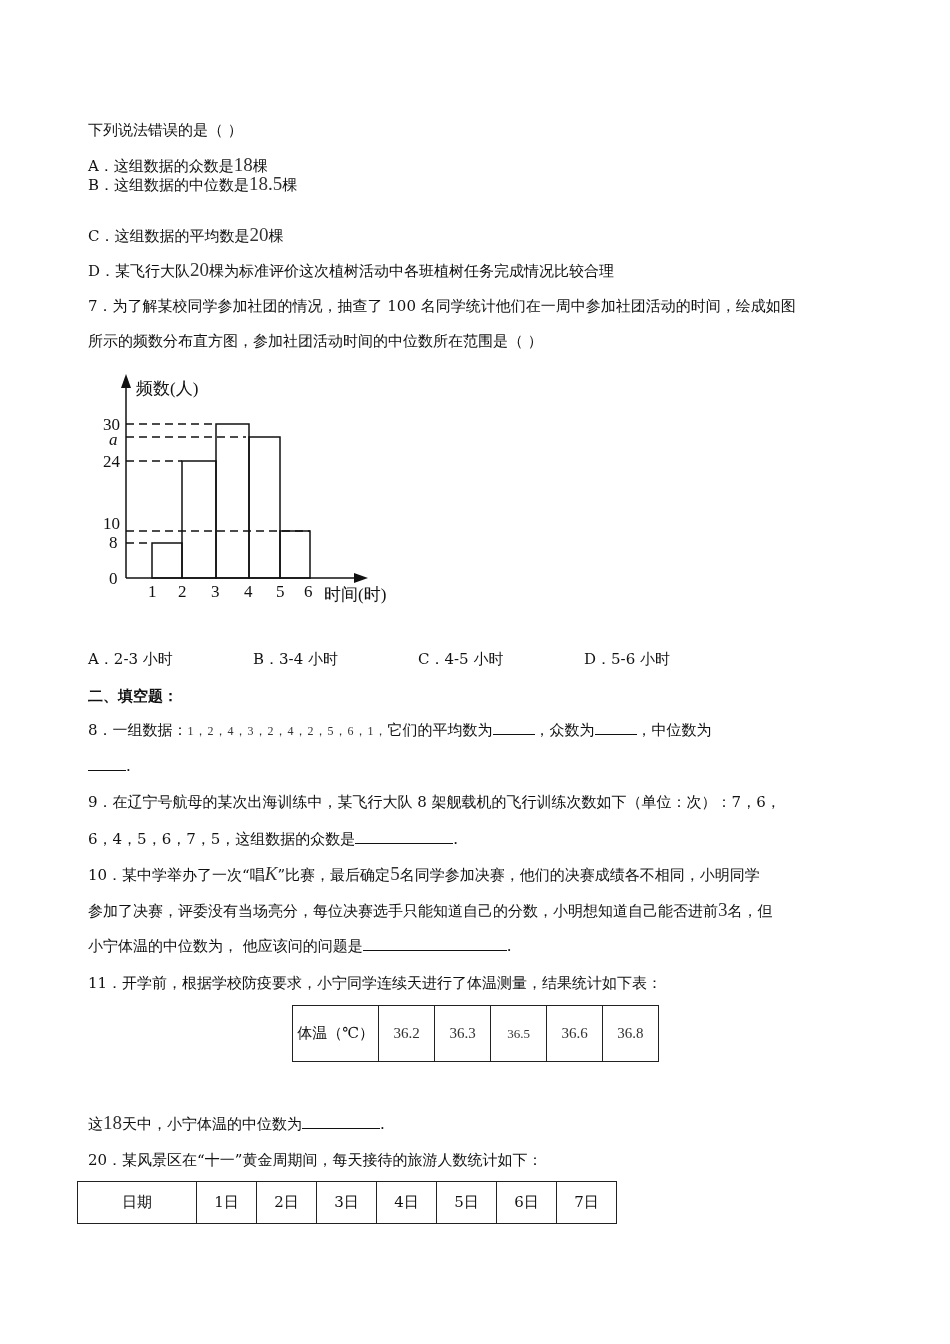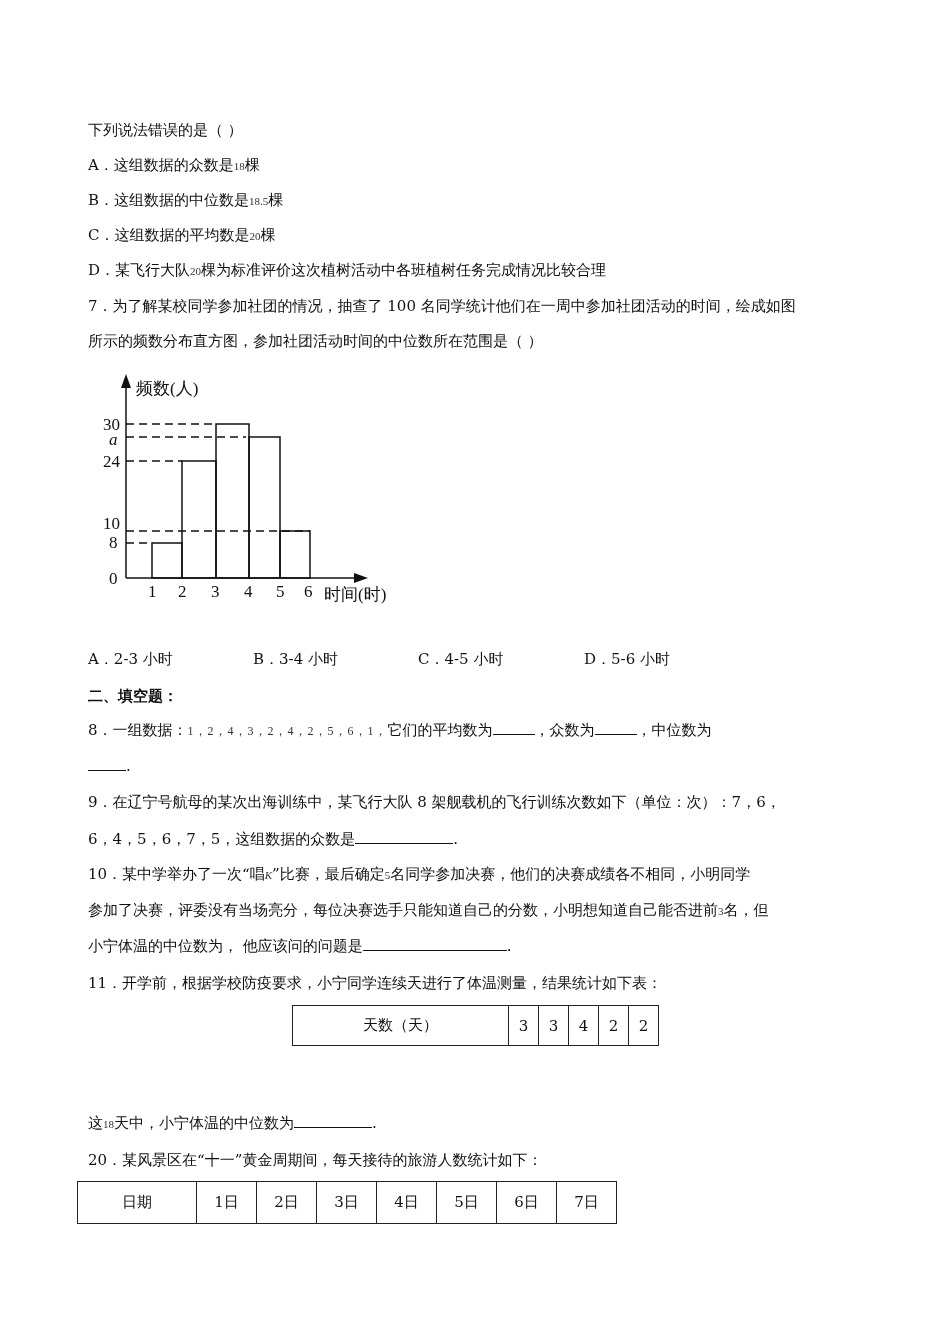--- a/index.html
+++ b/index.html
@@ -3,36 +3,36 @@
 <meta charset="utf-8">
 <style>
   html, body { margin: 0; padding: 0; background: #ffffff; }
   body {
     width: 950px; height: 1344px; position: relative; overflow: hidden;
     font-family: "DejaVu Serif", "Liberation Serif", serif;
     color: #111;
     font-size: 15px;
   }
   .line { position: absolute; left: 88px; white-space: nowrap; line-height: 20px; }
-  .num { font-family: "Liberation Serif", serif; font-size: 11px; color: #333; }
+  .num { font-family: "Liberation Serif", serif; font-size: 19px; color: #333; }
   .bold { font-weight: bold; text-align: right; }
   .blank { display: inline-block; border-bottom: 1px solid #111; height: 14px; vertical-align: baseline; }
   .opt { position: absolute; top: 650px; white-space: nowrap; }
   table.t { position: absolute; border-collapse: collapse; }
   table.t td { border: 1.5px solid #222; text-align: center; font-size: 15px; padding: 0; }
   .chart { position: absolute; left: 90px; top: 368px; }
 </style>
 </head>
 <body>
 
 <div class="line" style="top:120px">下列说法错误的是（    ）</div>
 <div class="line" style="top:155px">
   <span>A．这组数据的众数是</span><span class="num">18</span><span>棵</span>
 </div>
-<div class="line" style="top:190px">
+<div class="line" style="top:174px">
   <span>B．这组数据的中位数是</span><span class="num">18.5</span><span>棵</span>
 </div>
 <div class="line" style="top:225px">
   <span>C．这组数据的平均数是</span><span class="num">20</span><span>棵</span>
 </div>
 <div class="line" style="top:260px">
   <span>D．某飞行大队</span><span class="num">20</span><span>棵为标准评价这次植树活动中各班植树任务完成情况比较合理</span>
 </div>
 
 <div class="line" style="top:296px">7．为了解某校同学参加社团的情况，抽查了 100 名同学统计他们在一周中参加社团活动的时间，绘成如图</div>
@@ -105,27 +105,27 @@
 <div class="line" style="top:900px">
   <span>参加了决赛，评委没有当场亮分，每位决赛选手只能知道自己的分数，小明想知道自己能否进前</span><span class="num">3</span><span>名，但</span>
 </div>
 <div class="line" style="top:936px">
   <span>小宁体温的中位数为，   他应该问的问题是</span><span class="blank" style="width:144px"></span><span>.</span>
 </div>
 
 <div class="line" style="top:973px">11．开学前，根据学校防疫要求，小宁同学连续天进行了体温测量，结果统计如下表：</div>
 <table class="t" style="left:292px; top:1005px; width:367px;">
   <tbody>
-  <tr style="height:40px">
-    <td>天数（天）</td>
-    <td>3</td>
-    <td>3</td>
-    <td>4</td>
-    <td>2</td>
-    <td>2</td>
+      <tr style="height:56px">
+    <td style="width:79px">体温（℃）</td>
+    <td style="width:51px" class="num">36.2</td>
+    <td style="width:51px" class="num">36.3</td>
+    <td style="width:51px; font-size:13px" class="num">36.5</td>
+    <td style="width:51px" class="num">36.6</td>
+    <td style="width:51px" class="num">36.8</td>
   </tr>
 </tbody>
   </table>
 <div class="line" style="top:1113px">
   <span>这</span><span class="num">18</span><span>天中，小宁体温的中位数为</span><span class="blank" style="width:78px"></span><span>.</span>
 </div>
 
 <div class="line" style="top:1150px">20．某风景区在“十一”黄金周期间，每天接待的旅游人数统计如下：</div>
 <table class="t" style="left:77px; top:1181px; width:540px;">
   <tbody>

